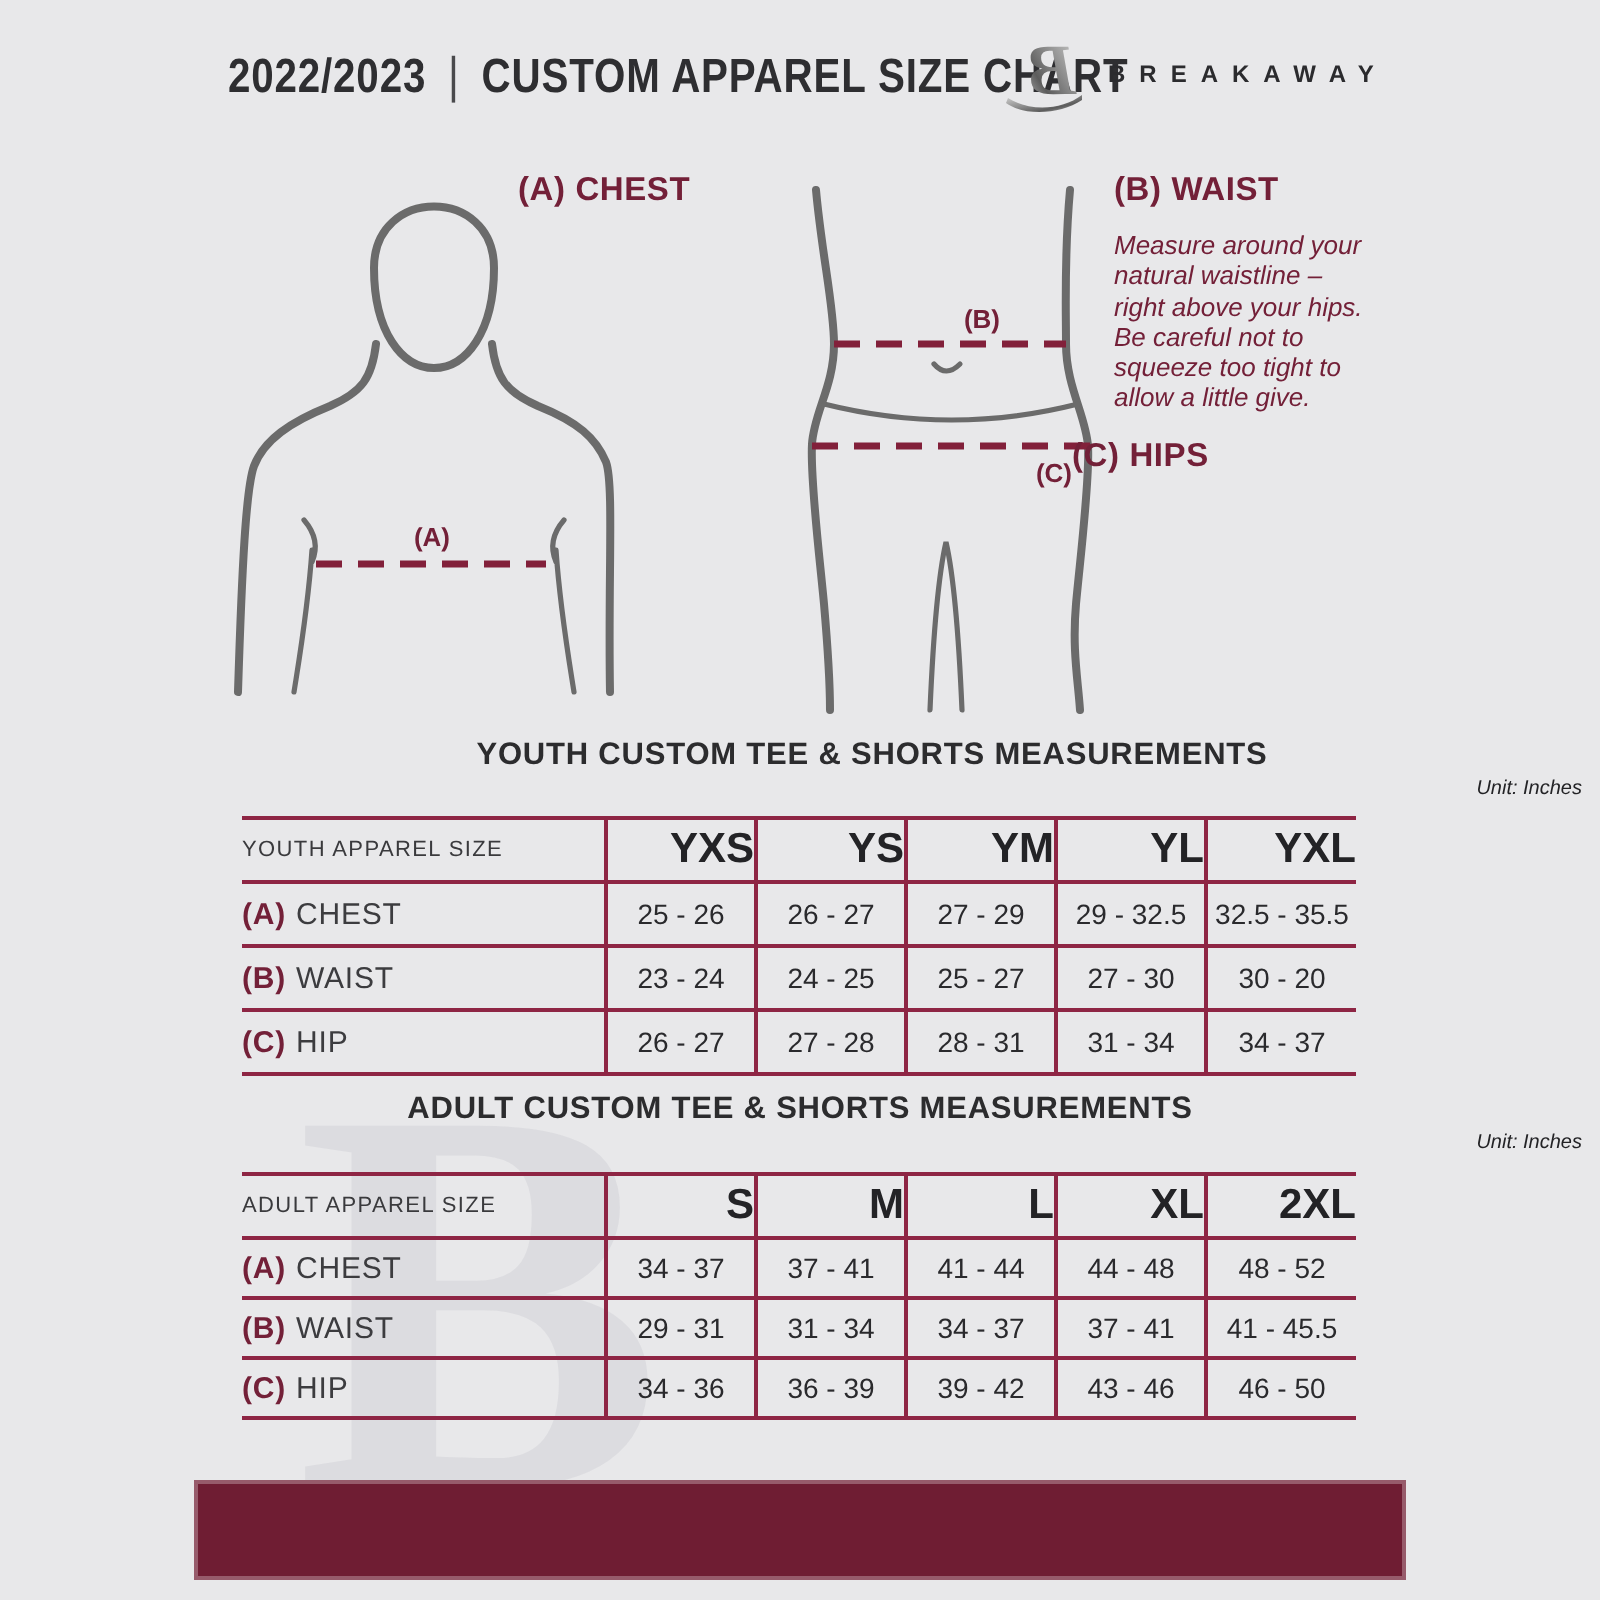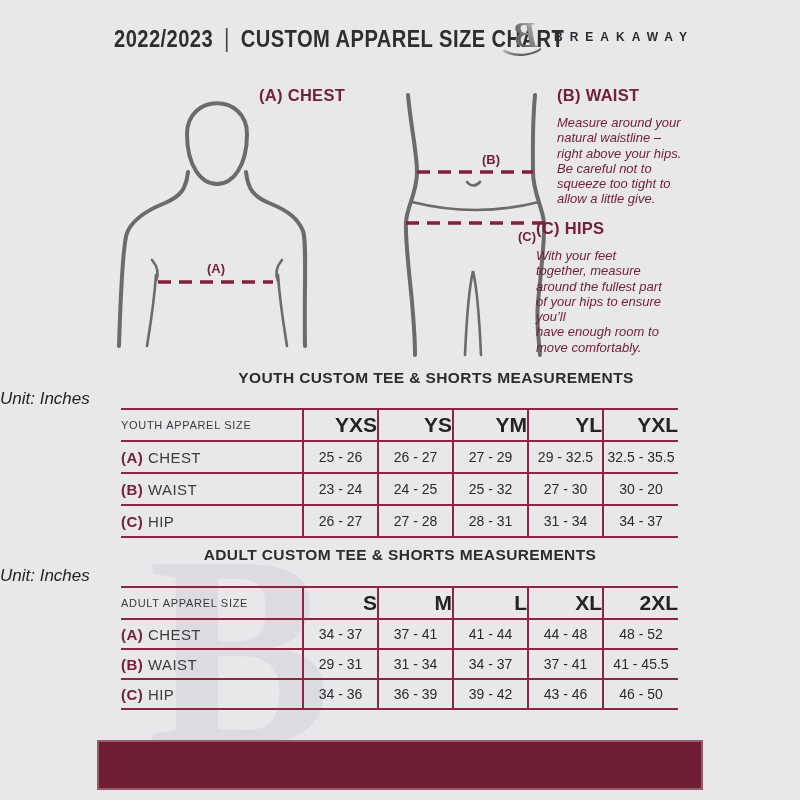--- a/index.html
+++ b/index.html
@@ -32,22 +32,22 @@
 
   .guide-block{position:absolute;z-index:1;width:160px;}
   .guide-block h3{margin:0 0 10px 0;font-size:16.5px;font-weight:bold;color:#732038;
                   letter-spacing:0.3px;}
   .guide-block p{margin:0;font-style:italic;font-size:13px;line-height:15.3px;color:#732038;
                  white-space:pre-line;}
 
   
   .sec-title{position:absolute;left:0;width:800px;text-align:center;z-index:1;
              font-weight:bold;font-size:15.5px;letter-spacing:0.4px;color:#2c2c2e;}
-  .sec-unit{position:absolute;left:0;width:791px;text-align:left;z-index:1;
-            font-style:italic;font-size:17px;color:#232326;}
+  .sec-unit{position:absolute;left:0;width:791px;text-align:right;z-index:1;
+            font-style:italic;font-size:10px;color:#232326;}
 
   
   .size-table{position:absolute;left:121px;width:557px;z-index:1;
               border-collapse:collapse;table-layout:fixed;}
   .size-table tr{border-bottom:2px solid #8e2544;}
   .size-table thead tr{border-top:2px solid #8e2544;}
   .size-table th+th,.size-table td+td{border-left:2px solid #8e2544;}
   .size-table th,.size-table td{padding:0;}
   .col-label{width:182px;}
   .col-size{width:75px;}
@@ -126,27 +126,20 @@
     <h3>(B) WAIST</h3>
     <p>Measure around your
 natural waistline –
 right above your hips.
 Be careful not to
 squeeze too tight to
 allow a little give.</p>
   </div>
   <div class="guide-block" style="left:536px;top:219px;">
     <h3>(C) HIPS</h3>
-    <p>With your feet
-together, measure
-around the fullest part
-of your hips to ensure
-you’ll
-have enough room to
-move comfortably.</p>
   </div>
 
   <div class="sec-title" style="top:369px;padding-left:36px;">YOUTH CUSTOM TEE &amp; SHORTS MEASUREMENTS</div>
   <div class="sec-unit" style="top:389px;">Unit: Inches</div>
 
   <table class="size-table t-youth" style="top:408px;">
     <colgroup>
       <col class="col-label">
         <col class="col-size">
         <col class="col-size">
@@ -174,21 +167,21 @@
         <td class="val">27 - 29</td>
         <td class="val">29 - 32.5</td>
         <td class="val">32.5 - 35.5</td>
       </tr>
       <tr>
         <td class="row-label">
           <b class="pfx">(B)</b><span>WAIST</span>
         </td>
         <td class="val">23 - 24</td>
         <td class="val">24 - 25</td>
-        <td class="val">25 - 32</td>
+        <td class="val">25 - 27</td>
         <td class="val">27 - 30</td>
         <td class="val">30 - 20</td>
       </tr>
       <tr>
         <td class="row-label">
           <b class="pfx">(C)</b><span>HIP</span>
         </td>
         <td class="val">26 - 27</td>
         <td class="val">27 - 28</td>
         <td class="val">28 - 31</td>

